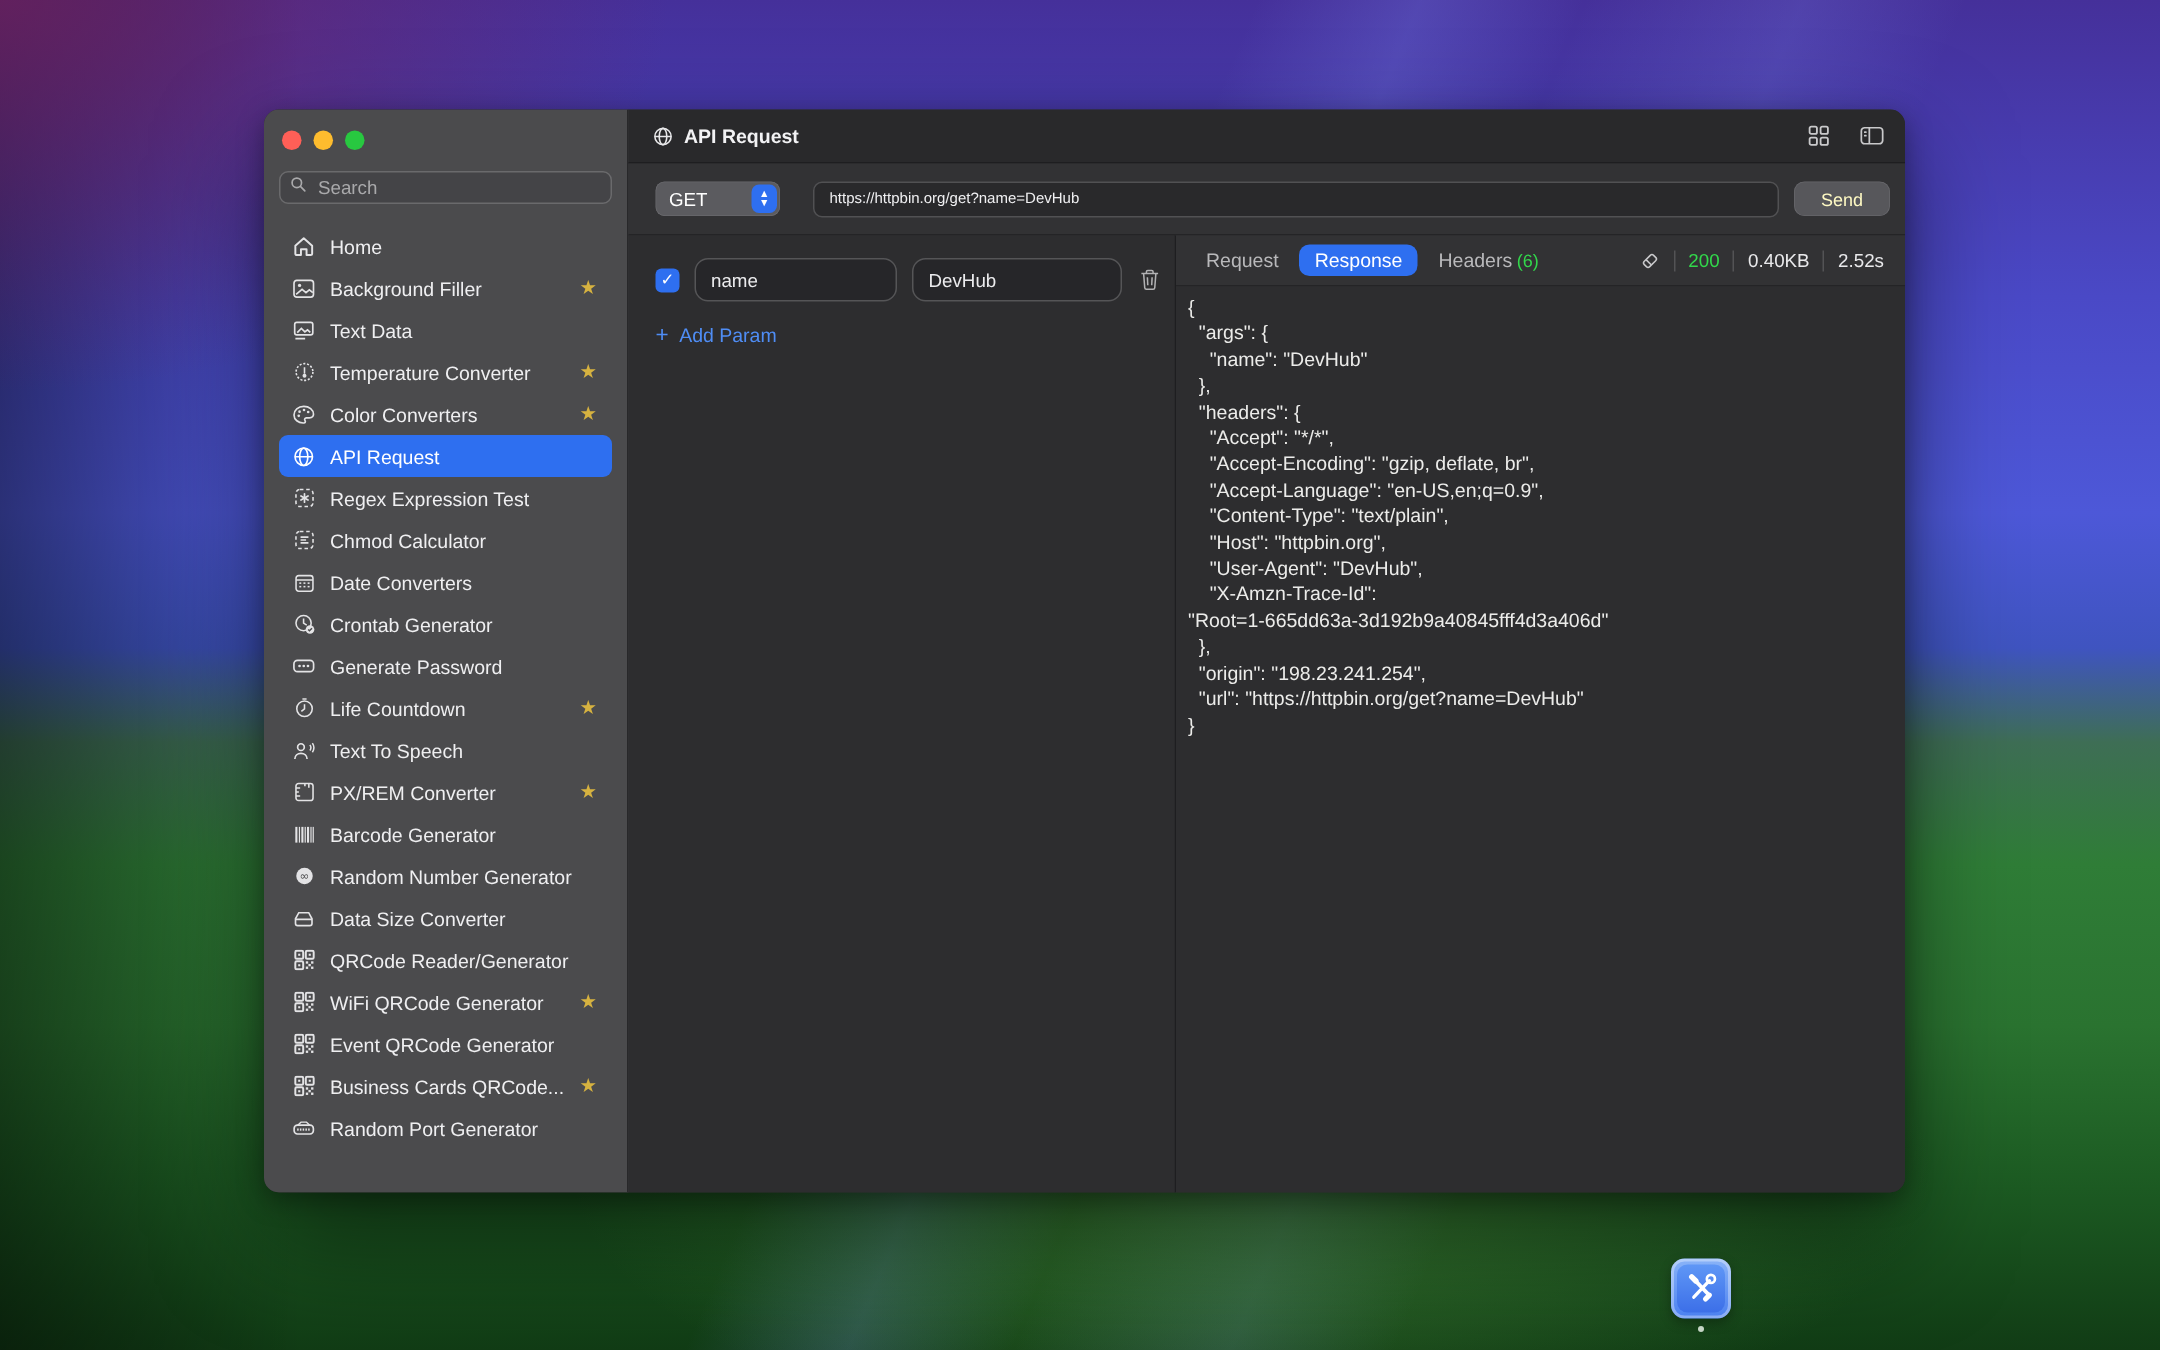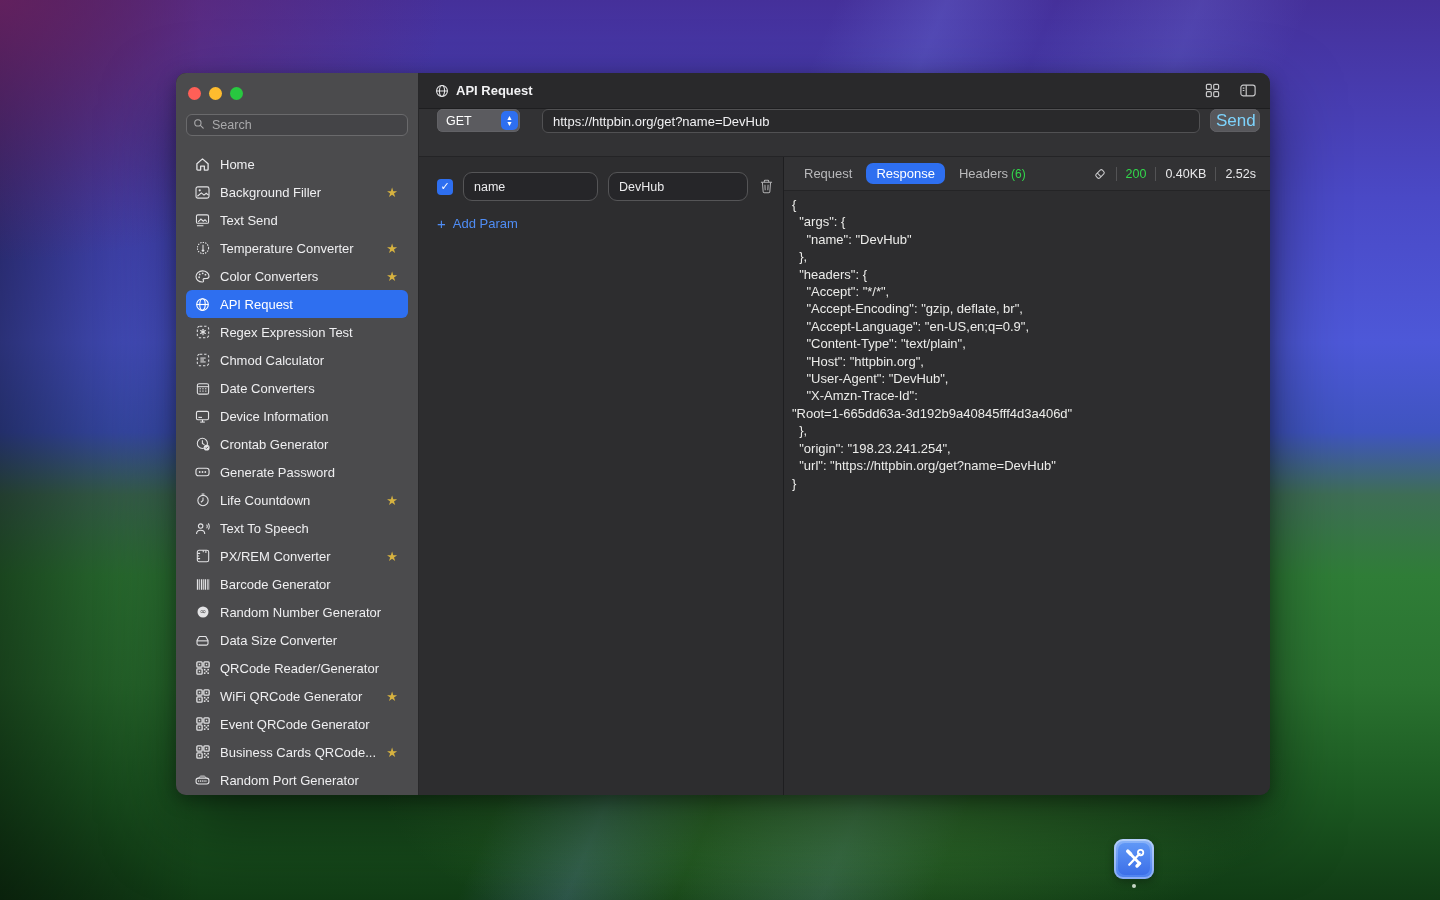--- a/index.html
+++ b/index.html
@@ -48,39 +48,39 @@
   .titlebar{
     height:35px;flex:0 0 35px;background:#29292b;border-bottom:1px solid #1e1e20;
     display:flex;align-items:center;padding:0 14px 0 16px;color:#f2f2f4;
   }
   .titlebar .ticon{display:inline-flex;margin-right:7px;color:#e8e8ea;}
   .titlebar .ttl{font-size:13px;font-weight:bold;}
   .tb-icons{margin-left:auto;display:flex;gap:20px;color:#c9c9cb;align-items:center;}
   .tb-btn{display:inline-flex;cursor:default;}
   .toolbar{
     height:47px;flex:0 0 47px;background:#323234;border-bottom:1px solid #242426;
-    display:flex;padding:0 8px 0 18px;gap:0;
+    display:flex;align-items:center;padding:0 8px 0 18px;gap:0;
   }
   .method{
     width:74px;height:23px;background:#5b5b5f;border-radius:6px;display:flex;align-items:center;
     color:#fff;font-size:12.5px;padding-left:9px;box-shadow:inset 0 0 0 .5px #6a6a6e;flex:0 0 74px;
   }
   .method .mval{flex:1;}
   .stepper{
     width:17px;height:19px;background:#2e6ff0;border-radius:5px;margin-right:2px;
     display:flex;flex-direction:column;align-items:center;justify-content:center;line-height:6px;
     color:#fff;font-size:7px;
   }
   .url{
     flex:1;height:22px;margin-left:22px;background:#29292b;border:1px solid #515153;border-radius:6px;
-    color:#f0f0f2;font-size:13px;padding:0 10px;outline:none;font-family:"Liberation Sans",sans-serif;
+    color:#f0f0f2;font-size:10px;padding:0 10px;outline:none;font-family:"Liberation Sans",sans-serif;
   }
   .send{
-    width:50px;height:23px;margin-left:10px;margin-right:2px;background:#57575b;border:none;border-radius:7px;
-    color:#7dd3fc;font-size:17px;box-shadow:inset 0 0 0 .5px #67676b;font-family:"Liberation Sans",sans-serif;
+    width:64px;height:23px;margin-left:10px;margin-right:2px;background:#57575b;border:none;border-radius:7px;
+    color:#fef9c3;font-size:12px;box-shadow:inset 0 0 0 .5px #67676b;font-family:"Liberation Sans",sans-serif;
   }
   .content{flex:1;display:flex;min-height:0;}
   .panel{display:flex;flex-direction:column;min-width:0;}
   .panel.left{width:364px;flex:0 0 364px;border-right:1px solid #1e1e20;}
   .panel.right{flex:1;}
   .tabrow{
     height:33px;flex:0 0 33px;background:#323234;border-bottom:1px solid #242426;
     display:flex;align-items:center;padding:0 10px;gap:4px;
   }
   .tabs{display:flex;align-items:center;gap:4px;}
@@ -167,21 +167,21 @@
         <div class="nav-item">
           <span class="nicon">
             <svg viewBox="0 0 16 14" width="15" height="13">
               <g fill="none" stroke="currentColor" stroke-width="1.2">
                 <rect x="1.5" y="1" width="13" height="9" rx="1.5"></rect>
                 <path d="M3.3 8.4 L6.3 5.4 L8.8 7.8 L10.7 6.3 L12.7 8.2"></path>
                 <line x1="2" y1="12.6" x2="9" y2="12.6"></line>
               </g>
             </svg>
           </span>
-          <span class="nlabel">Text Send</span>
+          <span class="nlabel">Text Data</span>
         </div>
         <div class="nav-item">
           <span class="nicon">
             <svg viewBox="0 0 16 16" width="14" height="14">
               <g fill="none" stroke="currentColor" stroke-width="1.2">
                 <circle cx="8" cy="8" r="6.4" stroke-dasharray="1.6 1.3"></circle>
                 <line x1="8" y1="4.4" x2="8" y2="9.4"></line>
               </g>
               <circle cx="8" cy="10.9" r="1.5" fill="currentColor"></circle>
             </svg>
@@ -253,33 +253,20 @@
                 <rect x="4" y="7.2" width="1.5" height="1.2"></rect>
                 <rect x="7.2" y="7.2" width="1.5" height="1.2"></rect>
                 <rect x="10.4" y="7.2" width="1.5" height="1.2"></rect>
                 <rect x="4" y="9.9" width="1.5" height="1.2"></rect>
                 <rect x="7.2" y="9.9" width="1.5" height="1.2"></rect>
                 <rect x="10.4" y="9.9" width="1.5" height="1.2"></rect>
               </g>
             </svg>
           </span>
           <span class="nlabel">Date Converters</span>
-        </div>
-        <div class="nav-item">
-          <span class="nicon">
-            <svg viewBox="0 0 16 14" width="15" height="13">
-              <g fill="none" stroke="currentColor" stroke-width="1.2">
-                <rect x="1.5" y="1.5" width="13" height="9" rx="1.5"></rect>
-                <line x1="5.5" y1="13" x2="10.5" y2="13"></line>
-                <line x1="8" y1="10.5" x2="8" y2="13"></line>
-                <line x1="3.5" y1="8" x2="7.5" y2="8"></line>
-              </g>
-            </svg>
-          </span>
-          <span class="nlabel">Device Information</span>
         </div>
         <div class="nav-item">
           <span class="nicon">
             <svg viewBox="0 0 16 16" width="14" height="14">
               <g fill="none" stroke="currentColor" stroke-width="1.2">
                 <circle cx="7.3" cy="7.3" r="5.8"></circle>
                 <path d="M7.3 3.8 v3.5 l2.4 1.5"></path>
               </g>
               <circle cx="12.2" cy="12.2" r="3.3" fill="currentColor"></circle>
               <path d="M10.8 12.2 l1 1 1.9 -2" stroke="#4b4b4d" stroke-width="1.1" fill="none"></path>

